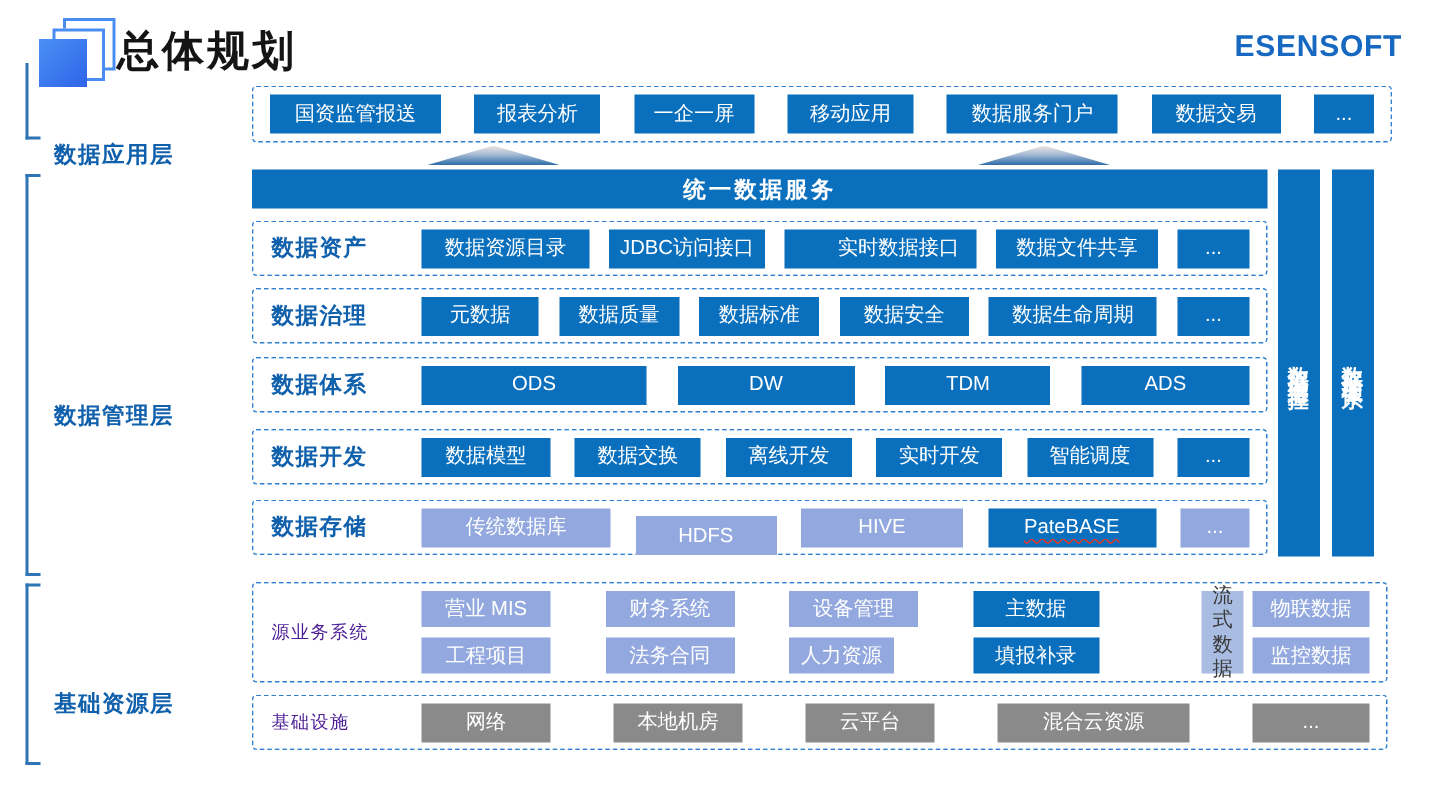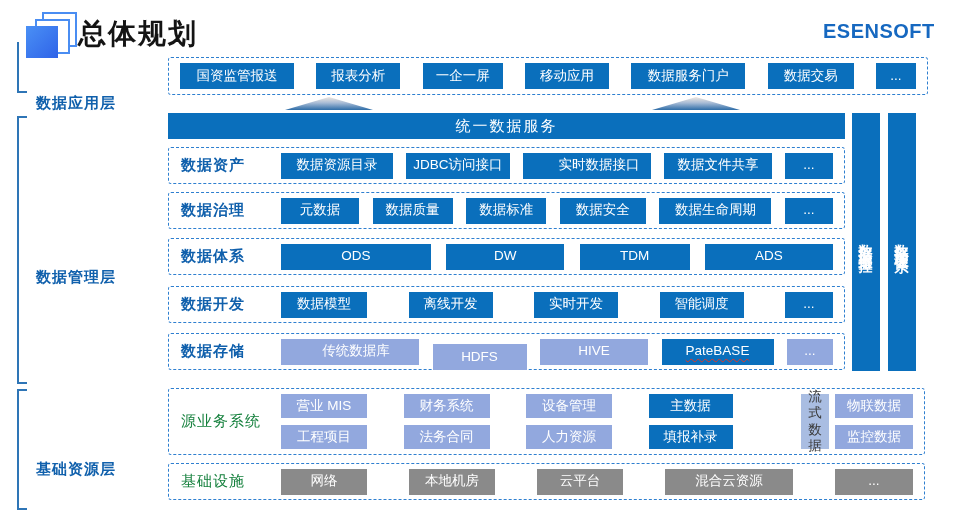--- a/index.html
+++ b/index.html
@@ -29,29 +29,29 @@
   .btn-light{background:#92a8de;}
   .btn-gray{background:#8a8a8a;}
   .btn-stream{background:#a9bde2;color:#3a3a3a;height:55px;padding:0 5px;box-sizing:border-box;}
   .squiggle{text-decoration:underline wavy #d8392c 1px;text-underline-offset:3px;}
 
   
   #app-box{left:168px;top:57px;width:760px;height:38px;display:flex;align-items:center;justify-content:space-between;padding:0 11px;}
   .up-arrow{position:absolute;width:88px;height:13px;clip-path:polygon(50% 0,100% 100%,0 100%);background:linear-gradient(to bottom,#f0e8e0 0%,#a8bcd6 45%,#2e6da8 100%);}
 
   
-  #banner{position:absolute;left:168px;top:113px;width:677px;height:26px;background:#0a6fbc;color:#fff;font-weight:normal;font-size:15px;display:flex;align-items:center;justify-content:center;letter-spacing:2px;}
+  #banner{position:absolute;left:168px;top:113px;width:677px;height:26px;background:#0a6fbc;color:#fff;font-weight:bold;font-size:15px;display:flex;align-items:center;justify-content:center;letter-spacing:2px;}
   .mrow{left:168px;width:677px;height:37px;display:flex;align-items:center;padding:0 11px 0 12px;}
   .row-label{width:100px;flex-shrink:0;color:#1060ac;font-weight:bold;font-size:15px;letter-spacing:1px;}
   .row-items{flex:1;display:flex;justify-content:space-between;align-items:center;}
   .vbar{position:absolute;top:113px;width:28px;height:258px;background:#0a6fbc;color:#fff;font-weight:bold;font-size:14px;display:flex;align-items:center;justify-content:center;writing-mode:vertical-lr;text-orientation:upright;letter-spacing:3px;}
 
   
   #source-box{left:168px;top:388px;width:757px;height:67px;display:flex;align-items:center;padding:0 11px 0 12px;}
-  .base-label{width:100px;flex-shrink:0;color:#15803d;font-size:15px;letter-spacing:1px;}
+  .base-label{width:100px;flex-shrink:0;color:#4c1d95;font-size:12px;letter-spacing:1px;}
   #source-cols{flex:1;display:flex;justify-content:space-between;align-items:center;}
   .scol{display:flex;flex-direction:column;gap:7px;}
   .scol .btn{height:24px;}
   #stream-group{display:flex;align-items:center;gap:6px;}
   #infra-box{left:168px;top:463px;width:757px;height:37px;display:flex;align-items:center;padding:0 11px 0 12px;}
 </style>
 </head>
 <body>
 
 <div id="stage">
@@ -109,39 +109,40 @@
       <div class="btn btn-dark" style="width:48px;">...</div>
     </div>
   </div>
 
   <div class="dashed mrow" style="top:238px;">
     <div class="row-label">数据体系</div>
     <div class="row-items">
       <div class="btn btn-dark" style="width:150px;">ODS</div>
       <div class="btn btn-dark" style="width:118px;">DW</div>
       <div class="btn btn-dark" style="width:110px;">TDM</div>
-      <div class="btn btn-dark" style="width:128px;">ADS</div>
+      <div class="btn btn-dark" style="width:112px;">ADS</div>
     </div>
   </div>
 
   <div class="dashed mrow" style="top:286px;">
     <div class="row-label">数据开发</div>
     <div class="row-items">
       <div class="btn btn-dark" style="width:86px;">数据模型</div>
+      <div class="btn btn-dark" style="width:84px;">数据交换</div>
       <div class="btn btn-dark" style="width:84px;">离线开发</div>
       <div class="btn btn-dark" style="width:84px;">实时开发</div>
       <div class="btn btn-dark" style="width:84px;">智能调度</div>
       <div class="btn btn-dark" style="width:48px;">...</div>
     </div>
   </div>
 
   <div class="dashed mrow" style="top:333px;">
     <div class="row-label">数据存储</div>
     <div class="row-items">
-      <div class="btn btn-light" style="width:126px;padding-left:12px;">传统数据库</div>
+      <div class="btn btn-light" style="width:126px;">传统数据库</div>
       <div class="btn btn-light" style="width:94px;margin-top:11px;">HDFS</div>
       <div class="btn btn-light" style="width:108px;">HIVE</div>
       <div class="btn btn-dark squiggle" style="width:112px;">PateBASE</div>
       <div class="btn btn-light" style="width:46px;">...</div>
     </div>
   </div>
 
   <div class="vbar" style="left:852px;">数据运维监控</div>
   <div class="vbar" style="left:888px;">数据治理体系</div>
 
@@ -151,21 +152,21 @@
       <div class="scol">
         <div class="btn btn-light" style="width:86px;">营业 MIS</div>
         <div class="btn btn-light" style="width:86px;">工程项目</div>
       </div>
       <div class="scol">
         <div class="btn btn-light" style="width:86px;">财务系统</div>
         <div class="btn btn-light" style="width:86px;">法务合同</div>
       </div>
       <div class="scol">
         <div class="btn btn-light" style="width:86px;">设备管理</div>
-        <div class="btn btn-light" style="width:86px;font-family:Liberation Serif, serif;">人力资源</div>
+        <div class="btn btn-light" style="width:70px;font-family:Liberation Serif, serif;">人力资源</div>
       </div>
       <div class="scol">
         <div class="btn btn-dark" style="width:84px;">主数据</div>
         <div class="btn btn-dark" style="width:84px;">填报补录</div>
       </div>
       <div id="stream-group">
         <div class="btn btn-stream" style="width:28px;margin-left:32px;">流式数据</div>
         <div class="scol">
           <div class="btn btn-light" style="width:78px;">物联数据</div>
           <div class="btn btn-light" style="width:78px;text-align:center;">监控数据</div>

